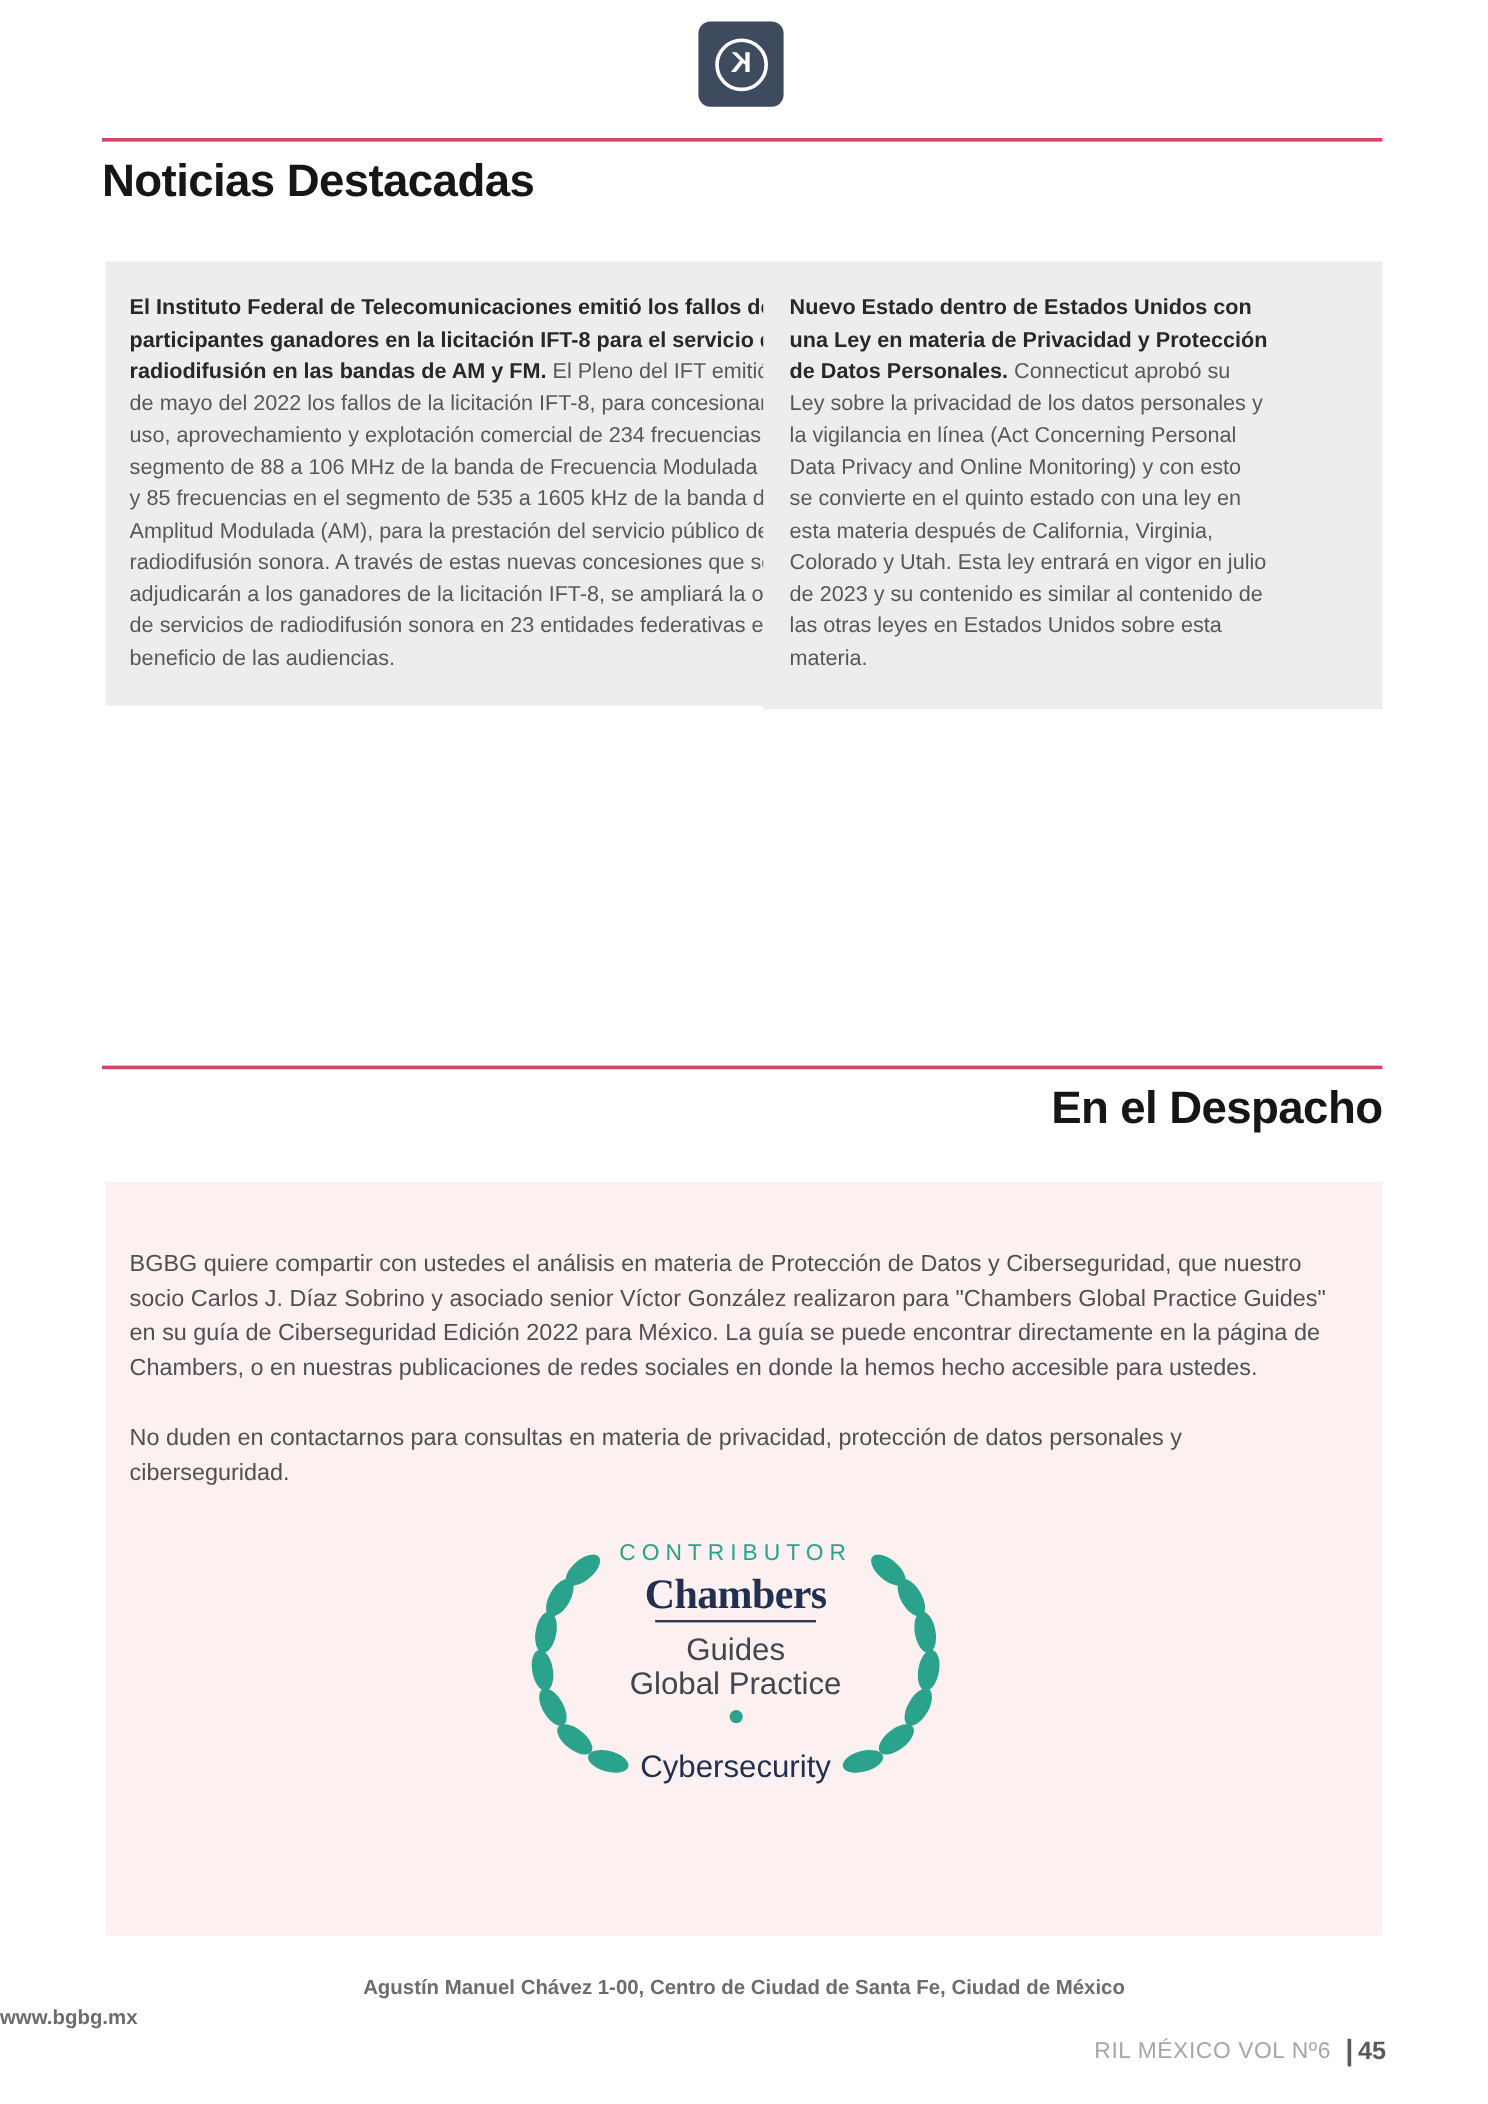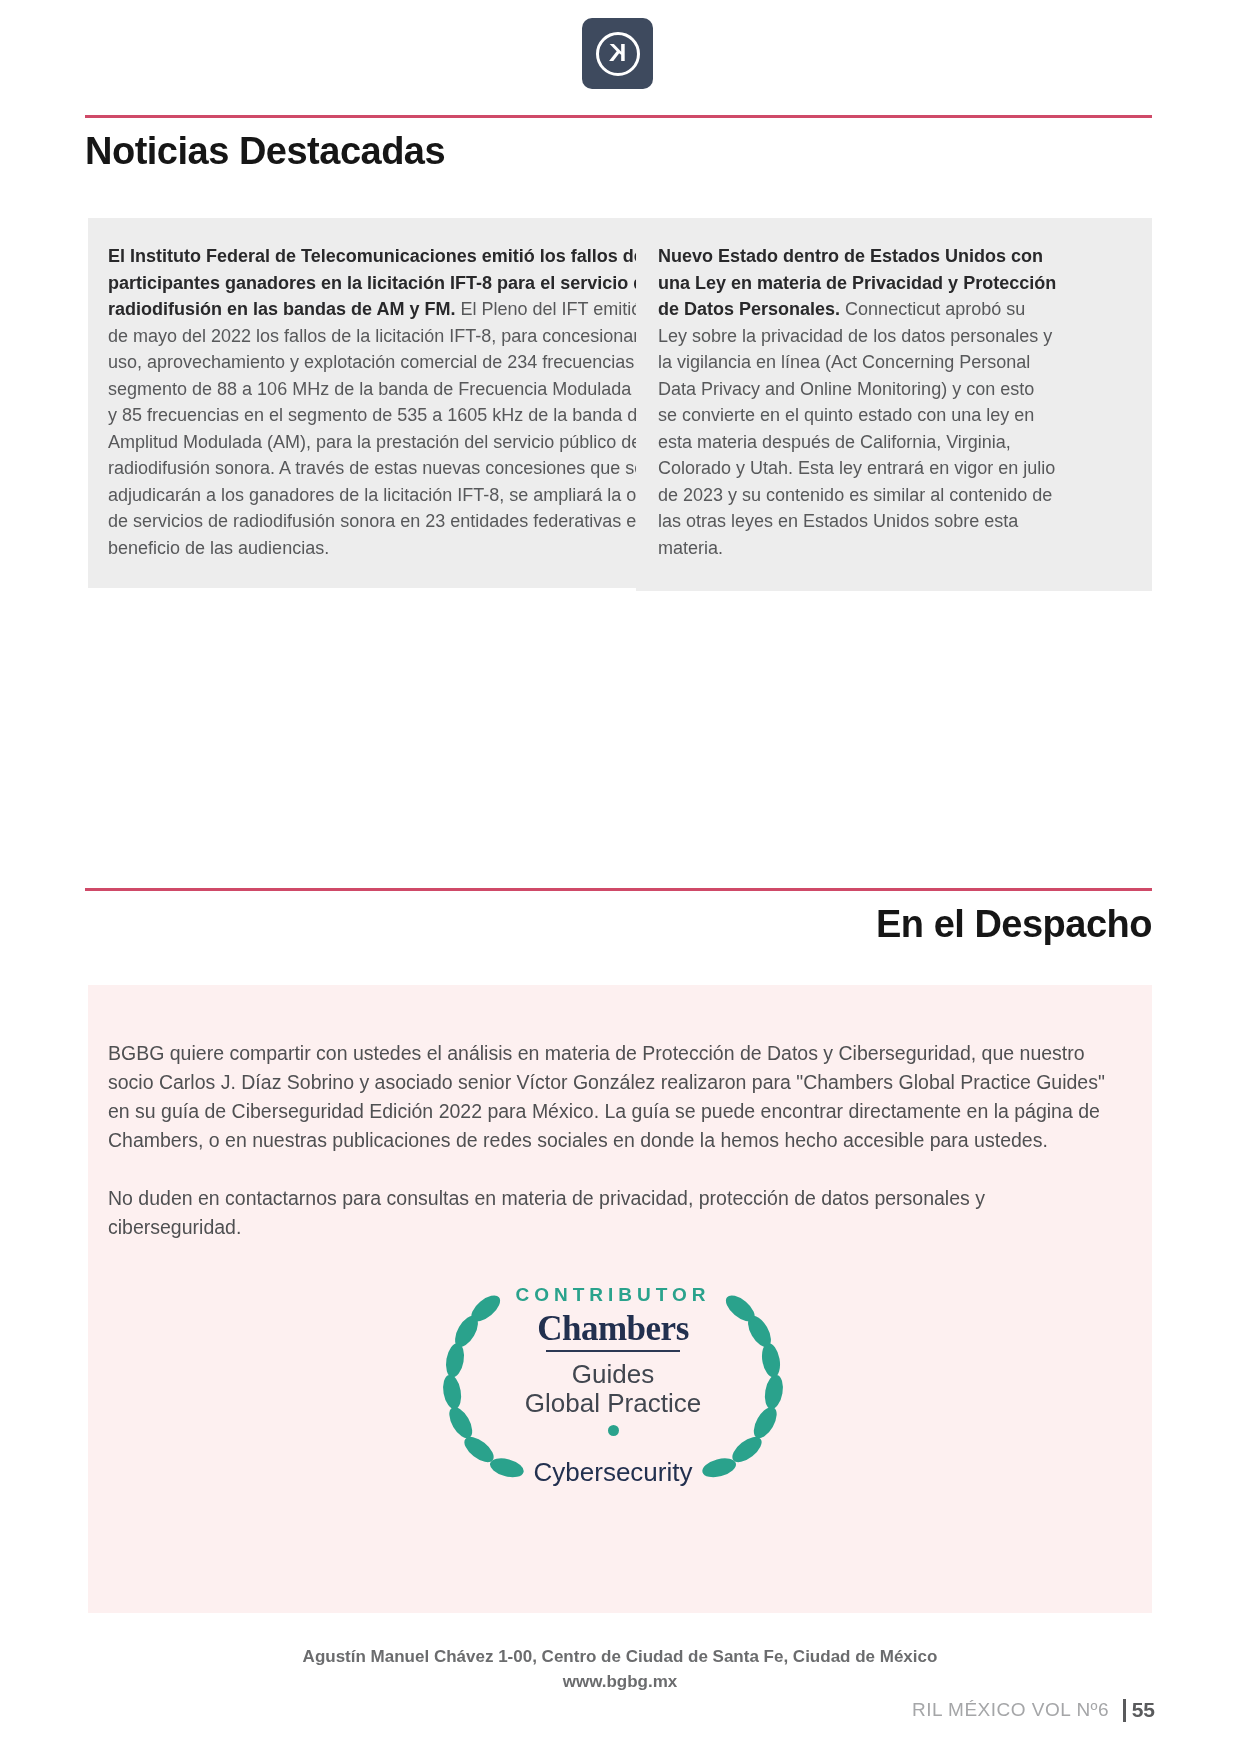--- a/index.html
+++ b/index.html
@@ -34,33 +34,33 @@
   .pinkbox { position:absolute; left:88px; top:985px; width:1064px; height:628px;
              background:#fdf0f0; padding:54px 34px 0 20px; color:#4f5052;
              font-size:19.5px; line-height:29px; }
   .pinkbox p + p { margin-top:29px; }
 
   
   .badge { position:relative; width:360px; margin:38px auto 0 auto; text-align:center; }
   .laurel { position:absolute; top:12px; width:96px; height:196px; }
   .laurel-left  { left:-2px; }
   .laurel-right { right:-2px; transform:scaleX(-1); }
-  .contrib { font-size:19px; font-weight:700; letter-spacing:5px; color:#2aa28c; }
+  .contrib { font-size:19px; font-weight:400; letter-spacing:5px; color:#2aa28c; }
   .chambers { font-family:"Liberation Serif", serif; font-size:35px; font-weight:700;
               color:#22304f; margin-top:5px; letter-spacing:-0.5px; }
   .chambers-rule { width:134px; height:2px; background:#2c3854; margin:7px auto 8px auto; }
   .gpg { font-size:26px; color:#41464f; line-height:29px; }
   .year { font-size:47px; color:#273150; font-weight:600; letter-spacing:2px; margin-top:4px; }
   .tealdot { width:11px; height:11px; border-radius:50%; background:#2aa28c; margin:7px auto 0 auto; }
   .category { font-size:26px; color:#22304f; margin-top:22px; }
 
   
   .footer-address { position:absolute; left:0; top:1647px; width:1240px; text-align:center;
                     font-weight:700; font-size:17px; color:#6b6c6e; }
-  .footer-site { position:absolute; left:0; top:1672px; width:1240px; text-align:center;
+  .footer-site { position:absolute; left:0; top:1672px; width:1240px; text-align:left;
                  font-weight:700; font-size:17px; color:#6b6c6e; text-decoration:none; }
   .pageinfo { position:absolute; right:85px; top:1698px; display:flex; align-items:center; }
   .edition { font-size:19px; color:#a5a6a8; letter-spacing:0.5px;margin-left:31px; }
   .pagebar { width:2.5px; height:23px; background:#595a5c; margin:0 6px 0 14px; }
   .pagenum { font-size:21px; font-weight:700; color:#595a5c; }
 </style>
 </head>
 <body>
 
 <div class="page">
@@ -123,16 +123,16 @@
       <div class="tealdot"></div>
       <div class="category">Cybersecurity</div>
     </div>
   </div>
 
   <div class="footer-address">Agustín Manuel Chávez 1-00, Centro de Ciudad de Santa Fe, Ciudad de México</div>
   <a class="footer-site" href="#">www.bgbg.mx</a>
   <div class="pageinfo">
     <span class="edition">RIL MÉXICO VOL Nº6</span>
     <span class="pagebar"></span>
-    <span class="pagenum">55</span>
+    <span class="pagenum">45</span>
   </div>
 
 </div>
 
 </body></html>

